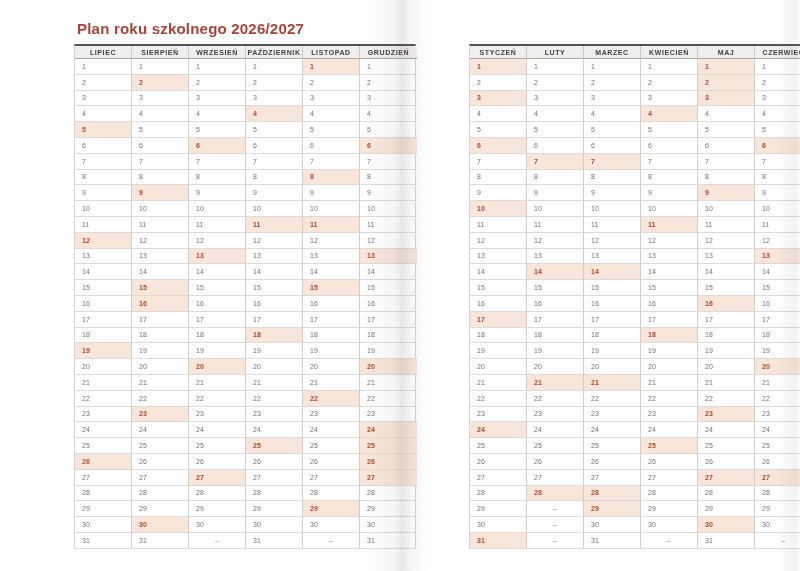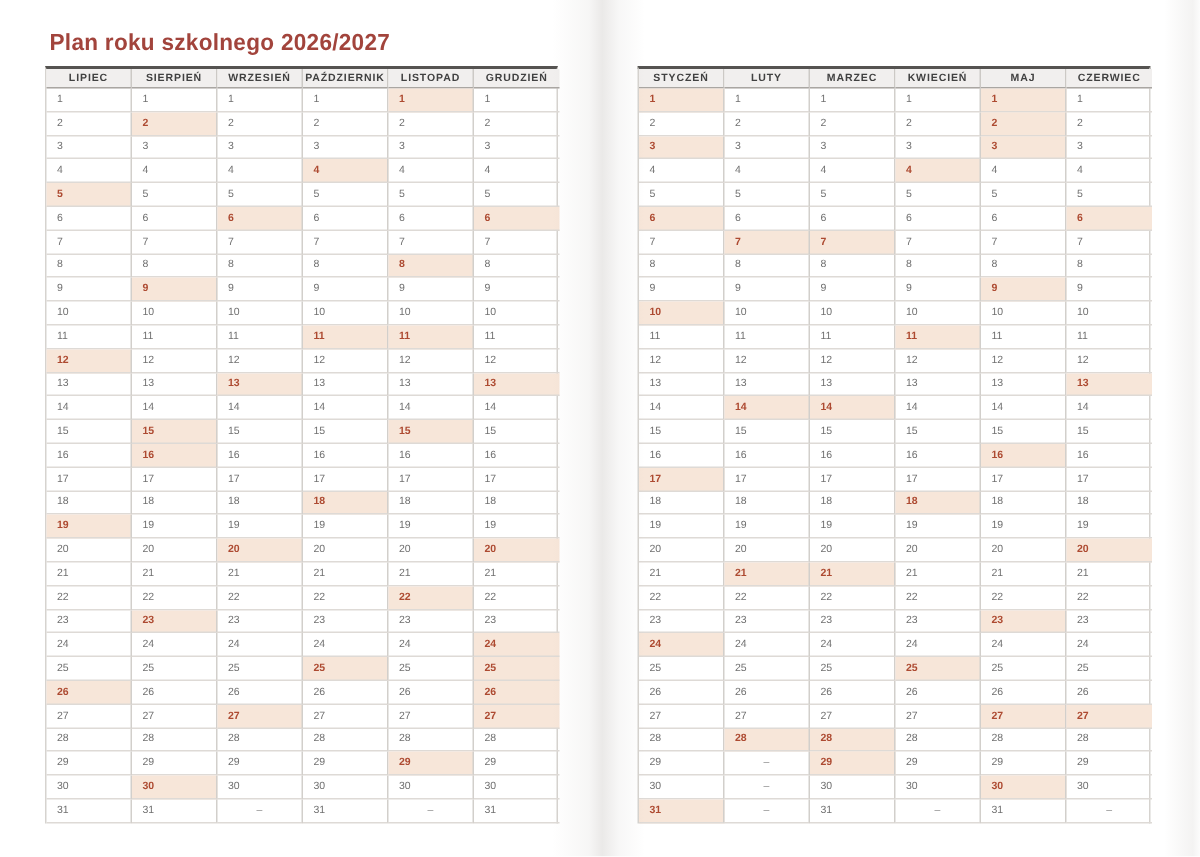--- a/index.html
+++ b/index.html
@@ -7,20 +7,21 @@
   body {
     position: relative;
     width: 800px; height: 571px;
     background: #ffffff;
     font-family: "Liberation Sans", sans-serif;
     overflow: hidden;
   }
   .page {
     position: absolute; top: 0; width: 400px; height: 571px;
     background: #ffffff;
+    margin-left: 44px;
   }
   .page-left  { left: 0; }
   .page-right { left: 400px; }
 
   .page-title {
     position: absolute; left: 33px; top: 20px;
     font-size: 15.5px; font-weight: bold;
     letter-spacing: 0.2px;
     color: #a2443c;
     transform: scaleX(0.97); transform-origin: left center;

